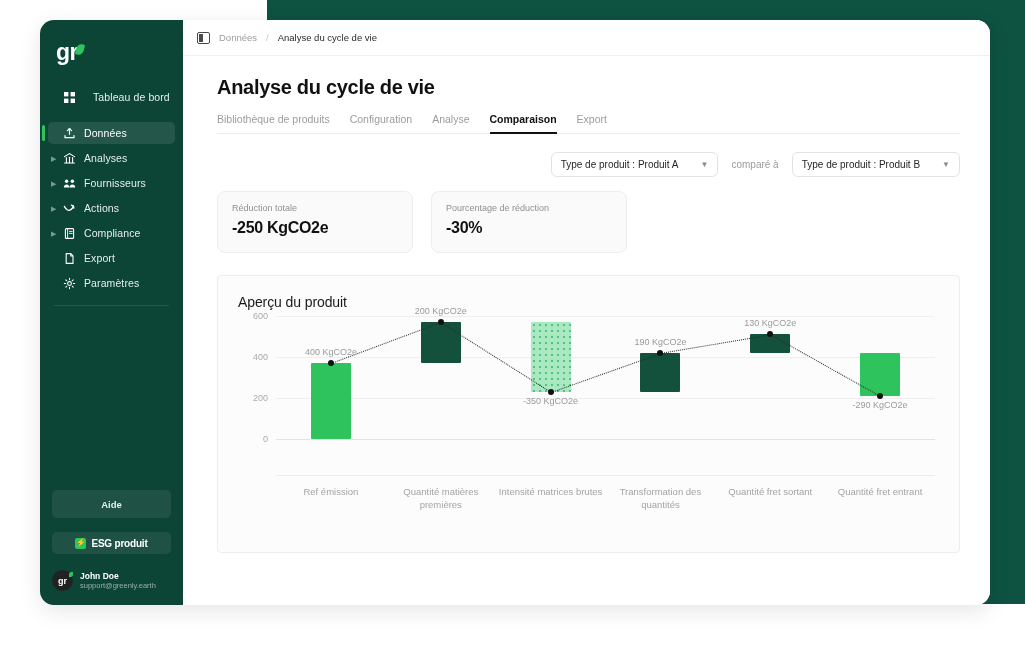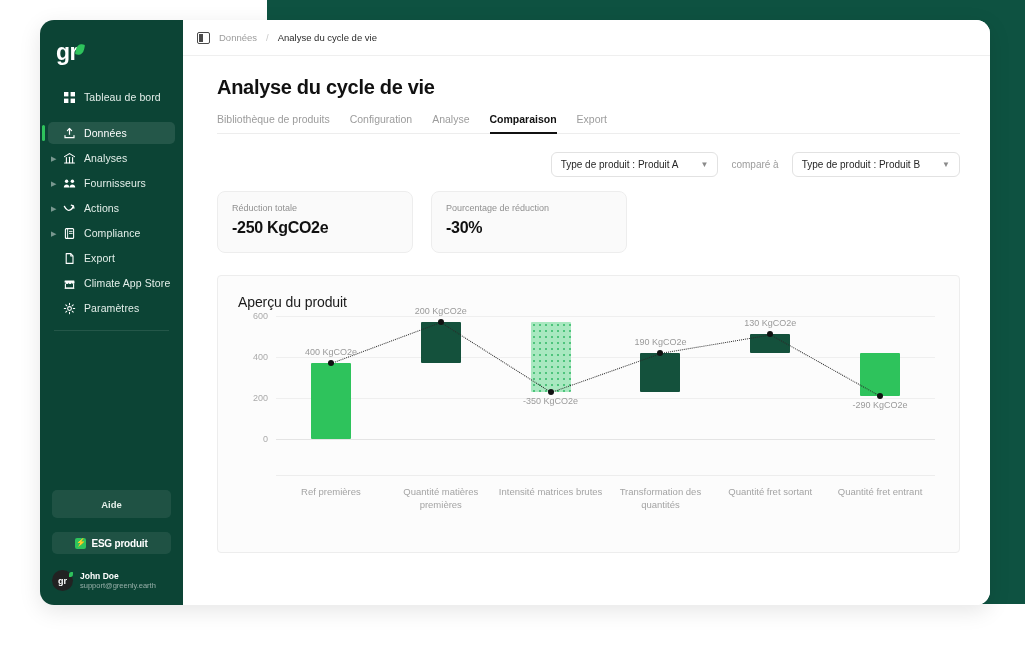--- a/index.html
+++ b/index.html
@@ -86,21 +86,21 @@
   .nav-item {
     display: flex;
     align-items: center;
     height: 22px;
     margin-bottom: 3px;
     padding-left: 14px;
     border-radius: 5px;
     position: relative;
     cursor: pointer;
   }
-  .nav-item.dash { margin-bottom: 14px; }
+  .nav-item.dash { margin-bottom: 14px; gap: 9px; }
   .nav-item.active {
     background: rgba(255,255,255,0.10);
   }
   .nav-item.active::before {
     content: "";
     position: absolute;
     left: -6px; top: 3px;
     width: 2.5px; height: 16px;
     background: #2EC35C;
     border-radius: 2px;
@@ -504,30 +504,20 @@
         <div class="nav-item">
           <span class="nav-icon">
             <svg width="13" height="13" viewBox="0 0 13 13" fill="none" stroke="#fff" stroke-width="1.1" stroke-linejoin="round">
                 <path d="M3.2 1.6 H7.8 L10 3.9 V11.4 H3.2 Z"></path>
                 <path d="M7.8 1.7 V4 H10"></path>
               </svg>
           </span>
           <span class="nav-label">Export</span>
         </div>
 
-        <div class="nav-item">
-          <span class="nav-icon">
-            <svg width="13" height="13" viewBox="0 0 13 13" fill="none" stroke="#fff" stroke-width="1.1">
-                <path d="M1.8 3.4 H11.2 L11.6 5.2 a1.5 1.5 0 0 1-3 .2 1.5 1.5 0 0 1-3 0 1.5 1.5 0 0 1-3 0 1.5 1.5 0 0 1-1.2-.2 Z" fill="#fff" stroke="none"></path>
-                <path d="M2.4 6.4 V11 H10.6 V6.4"></path>
-                <path d="M2.2 11.2 H10.8" stroke-linecap="round"></path>
-              </svg>
-          </span>
-          <span class="nav-label">Climate App Store</span>
-        </div>
 
         <div class="nav-item">
           <span class="nav-icon">
             <svg width="13" height="13" viewBox="0 0 13 13" fill="none" stroke="#fff" stroke-width="1.05">
                 <circle cx="6.5" cy="6.5" r="1.9"></circle>
                 <path d="M6.5 1.3 V2.7M6.5 10.3 V11.7M1.3 6.5 H2.7M10.3 6.5 H11.7M2.8 2.8 3.8 3.8M9.2 9.2 10.2 10.2M10.2 2.8 9.2 3.8M3.8 9.2 2.8 10.2" stroke-linecap="round"></path>
               </svg>
           </span>
           <span class="nav-label">Paramètres</span>
         </div>
@@ -631,21 +621,21 @@
                 <div class="dot" style="left: 384.417px; top: 36.9px;"></div>
                 <div class="dlabel" style="left: 384.417px; top: 20.9px;">190 KgCO2e</div>
                 <div class="dot" style="left: 494.25px; top: 18.45px;"></div>
                 <div class="dlabel" style="left: 494.25px; top: 2.45px;">130 KgCO2e</div>
                 <div class="dot" style="left: 604.083px; top: 79.95px;"></div>
                 <div class="dlabel" style="left: 604.083px; top: 83.95px;">-290 KgCO2e</div>
               </div>
           </div>
 
           <div class="xlabels" id="xlabels">
-              <div class="xlabel" style="left: 54.9167px;">Ref premières</div>
+              <div class="xlabel" style="left: 54.9167px;">Ref émission</div>
               <div class="xlabel" style="left: 164.75px;">Quantité matières premières</div>
               <div class="xlabel" style="left: 274.583px;">Intensité matrices brutes</div>
               <div class="xlabel" style="left: 384.417px;">Transformation des quantités</div>
               <div class="xlabel" style="left: 494.25px;">Quantité fret sortant</div>
               <div class="xlabel" style="left: 604.083px;">Quantité fret entrant</div>
             </div>
         </div>
 
       </div>
     </section>

